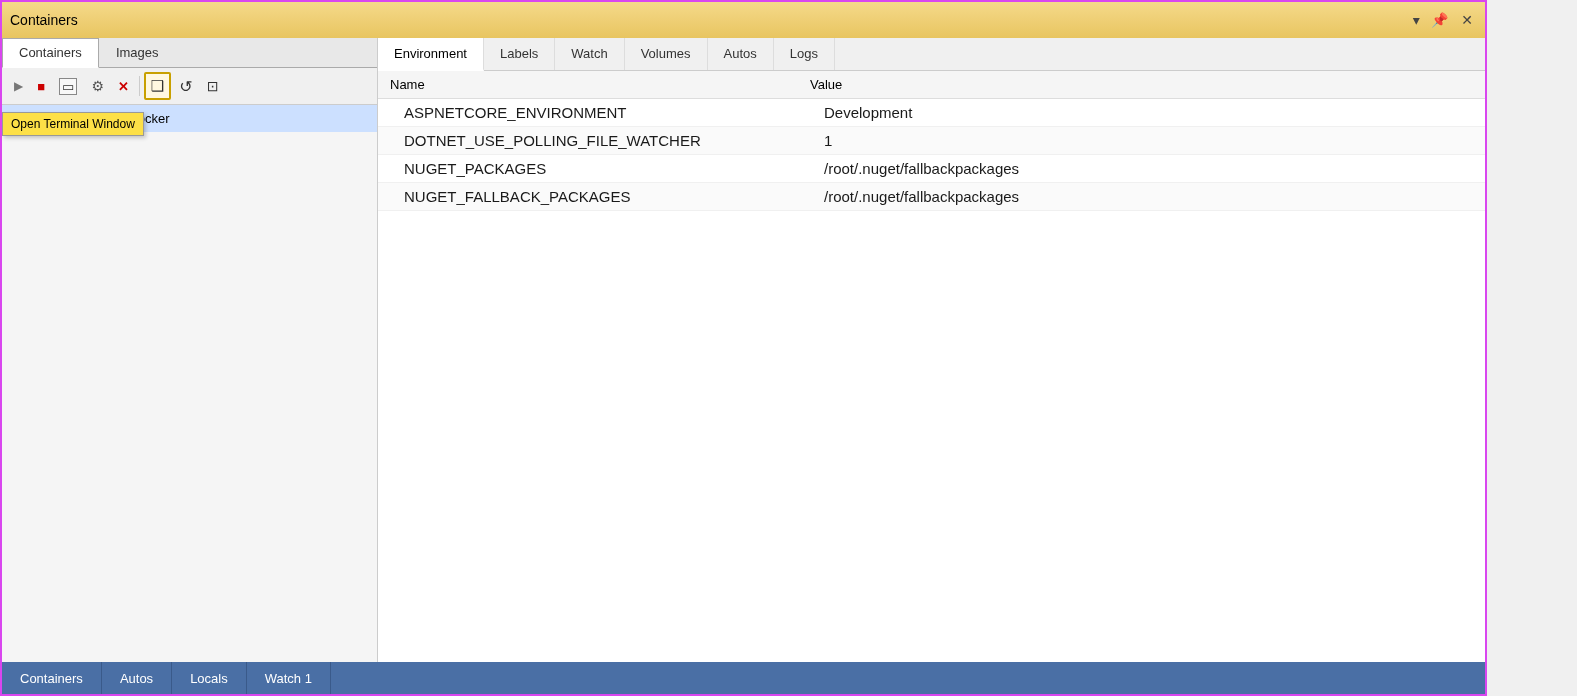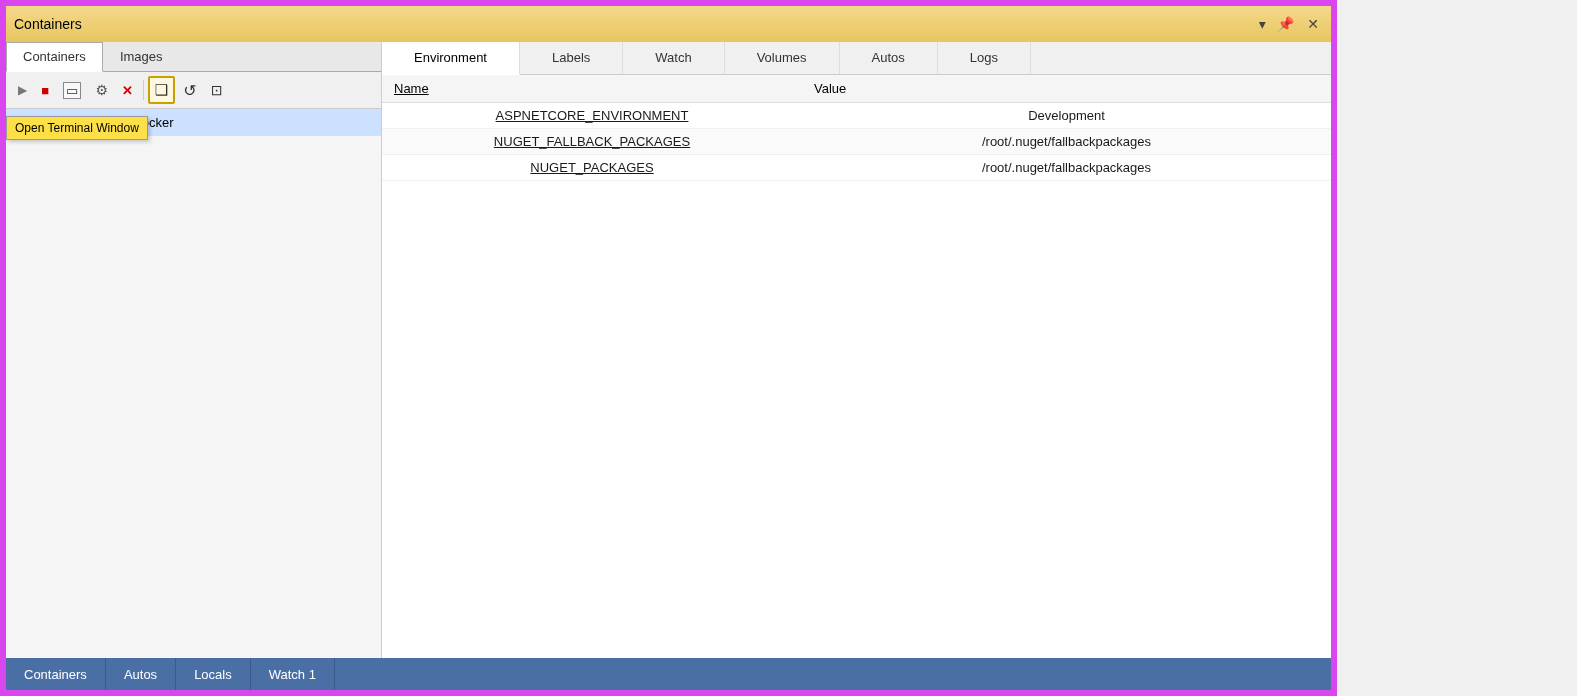--- a/index.html
+++ b/index.html
@@ -6,25 +6,25 @@
     body {
       font-family: 'Segoe UI', Arial, sans-serif;
       font-size: 13px;
       background: #f0f0f0;
       width: 1577px;
       height: 696px;
       overflow: hidden;
     }
 
     .window {
-      width: 1337px;
+      width: 1487px;
       height: 696px;
       display: flex;
       flex-direction: column;
-      border: 6px solid #d946ef;
+      border: 2px solid #d946ef;
     }
 
     .title-bar {
       background: linear-gradient(to bottom, #f5d98a, #e8c560);
       height: 36px;
       display: flex;
       align-items: center;
       padding: 0 8px;
       justify-content: space-between;
       flex-shrink: 0;
@@ -200,21 +200,21 @@
     }
 
     .detail-tabs {
       display: flex;
       background: #f0f0f0;
       border-bottom: 1px solid #ccc;
       flex-shrink: 0;
     }
 
     .detail-tab {
-      padding: 8px 32px;
+      padding: 8px 16px;
       cursor: pointer;
       font-size: 13px;
       color: #333;
       border-right: 1px solid #ddd;
     }
 
     .detail-tab.active {
       background: #fff;
       border-bottom: 2px solid #fff;
       color: #000;
@@ -238,35 +238,33 @@
       background: #f5f5f5;
       border-bottom: 1px solid #ddd;
       font-weight: normal;
       color: #000;
       font-size: 13px;
     }
 
     .env-table td {
       padding: 5px 26px;
       border-bottom: 1px solid #f0f0f0;
-      font-size: 13px;
+      font-size: 15px;
       color: #1a1a1a;
       vertical-align: middle;
-      text-align: center;
     }
 
     .env-table tr:nth-child(even) td {
       background: #fafafa;
     }
 
     .col-name {
       width: 420px;
       color: #2d6a2d;
       font-weight: 500;
-      text-decoration: underline;
     }
 
     .col-value {
       color: #333;
     }
 
     .bottom-tabs {
       display: flex;
       background: #4a6fa5;
       height: 32px;
@@ -366,25 +364,29 @@
                 <th class="col-name">Name</th>
                 <th class="col-value">Value</th>
               </tr>
             </thead>
             <tbody id="env-table-body">
             <tr>
                   <td class="col-name">ASPNETCORE_ENVIRONMENT</td>
                   <td class="col-value">Development</td>
                 </tr>
                 <tr>
-                  <td class="col-name">NUGET_FALLBACK_PACKAGES</td>
+                  <td class="col-name">DOTNET_USE_POLLING_FILE_WATCHER</td>
+                  <td class="col-value">1</td>
+                </tr>
+                <tr>
+                  <td class="col-name">NUGET_PACKAGES</td>
                   <td class="col-value">/root/.nuget/fallbackpackages</td>
                 </tr>
                 <tr>
-                  <td class="col-name">NUGET_PACKAGES</td>
+                  <td class="col-name">NUGET_FALLBACK_PACKAGES</td>
                   <td class="col-value">/root/.nuget/fallbackpackages</td>
                 </tr>
               </tbody>
           </table>
         </div>
       </div>
     </div>
 
     <div class="bottom-tabs">
       <div class="bottom-tab">Containers</div>

